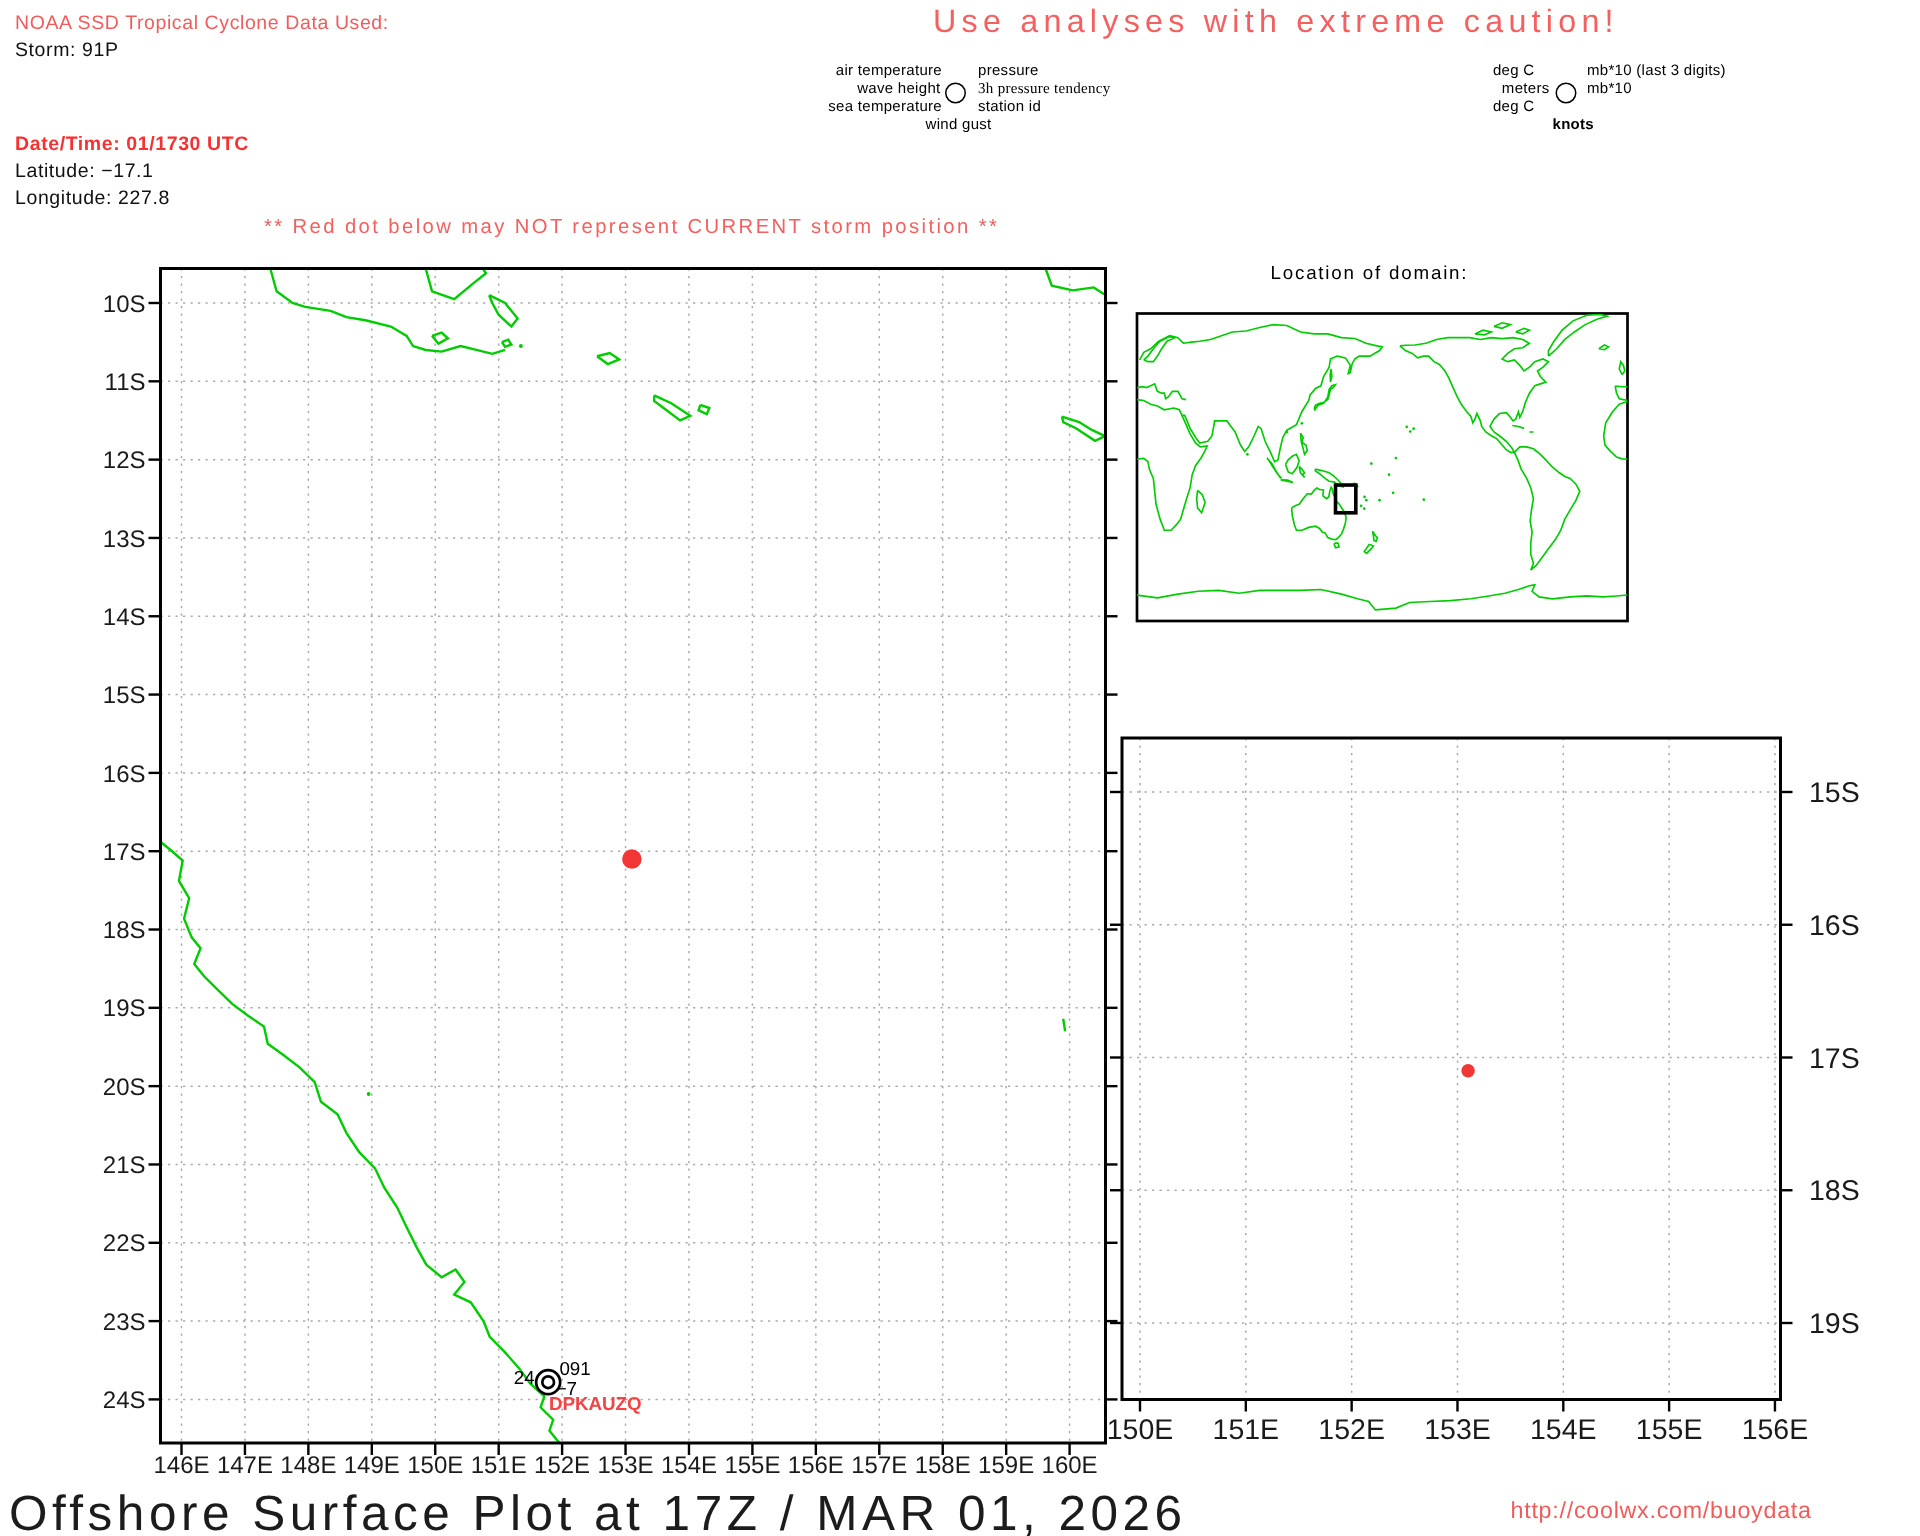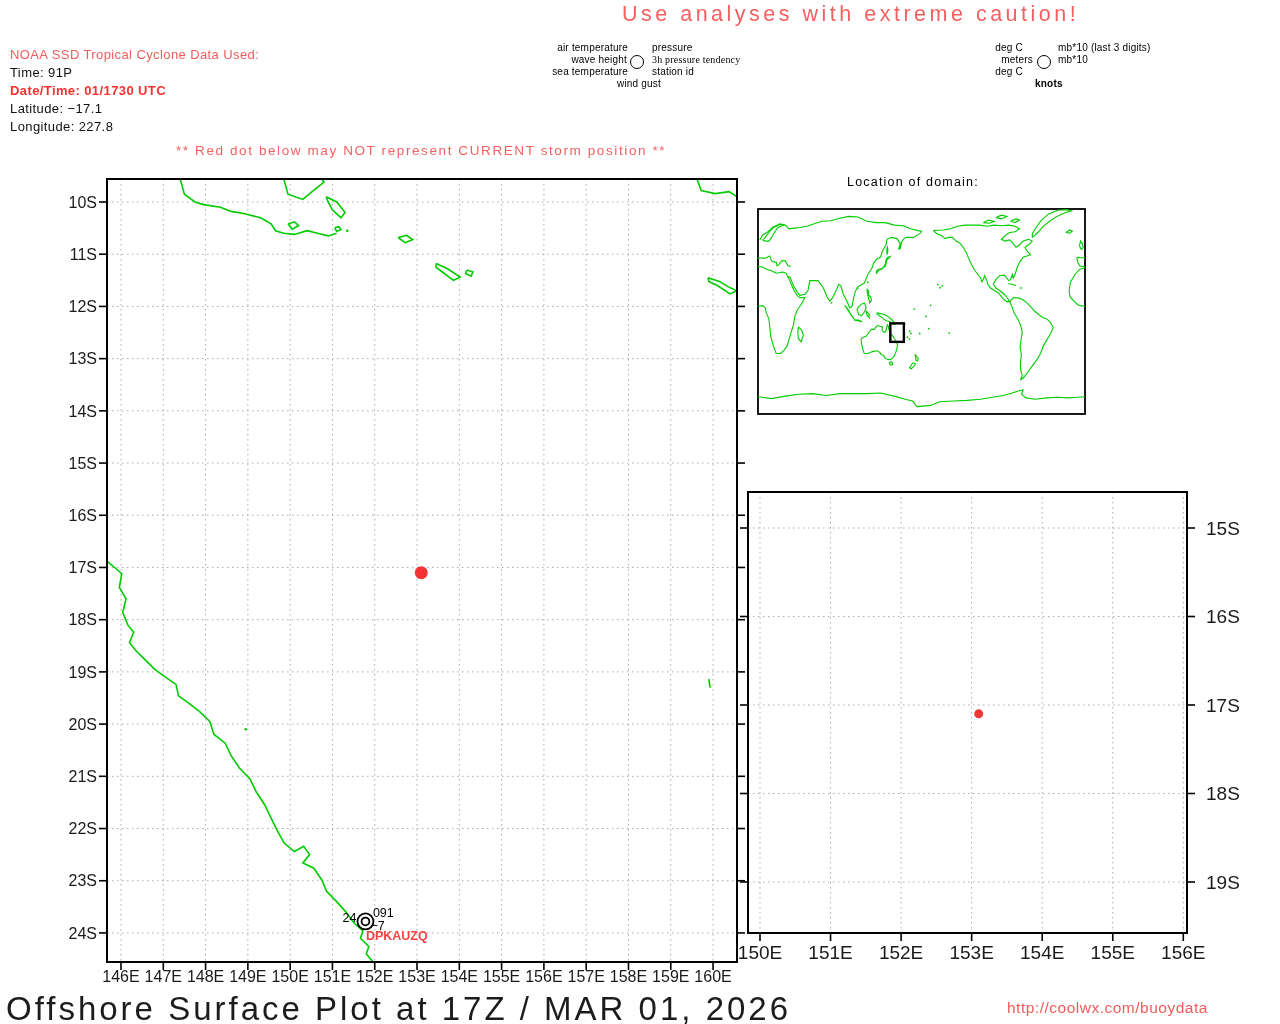--- a/index.html
+++ b/index.html
@@ -1,20 +1,20 @@
 <!DOCTYPE html>
 <html><head>
 <meta charset="utf-8">
 <style>
   html,body{margin:0;padding:0;background:#fff;}
   .screen{position:relative;width:1280px;height:1024px;background:#ffffff;
           font-family:"Liberation Sans",sans-serif;overflow:hidden;color:#111;}
   .abs{position:absolute;white-space:nowrap;}
-  .red{color:#f25b5b;margin-top:40px;}
-  .redbold{color:#f53131;font-weight:bold;}
+  .red{color:#f25b5b;}
+  .redbold{color:#f53131;font-weight:bold;margin-top:45px;}
   .hdr{top:6px;left:10px;font-size:13px;line-height:18px;letter-spacing:.4px;}
   .caution{top:2px;left:622px;font-size:21.5px;letter-spacing:3.5px;color:#f46060;}
   .warning{top:143px;left:176px;font-size:13.5px;letter-spacing:1.6px;color:#f46060;}
   .leg{font-size:10px;letter-spacing:.2px;color:#000;}
   .legcircle{position:absolute;width:12px;height:12px;border:1.6px solid #000;border-radius:50%;background:#fff;}
   .inset-title{top:175px;left:815px;font-size:12.5px;letter-spacing:1.2px;color:#000;margin-left:32px;}
   .footer-title{top:990px;left:6px;font-size:33px;letter-spacing:3px;color:#1c1c1c;}
   .footer-url{top:999px;left:1007px;font-size:15.5px;letter-spacing:.5px;color:#f25b5b;text-decoration:none;}
   svg{position:absolute;top:0;left:0;}
 </style>
@@ -254,21 +254,21 @@
         <circle cx="857.9166666666666" cy="288.03614457831327" r="0.9" fill="#00cc00"></circle>
         <circle cx="914.2333333333333" cy="309.0301204819277" r="0.9" fill="#00cc00"></circle>
         <circle cx="926.0416666666666" cy="316.43975903614455" r="0.9" fill="#00cc00"></circle>
         <circle cx="930.5833333333334" cy="305.3253012048193" r="0.9" fill="#00cc00"></circle>
       </g>
       <rect x="890.3441666666666" y="323.355421686747" width="13.534166666666692" height="18.524096385542123" fill="none" stroke="#000" stroke-width="2.4"></rect>
     </svg>
 
   <div class="abs hdr">
     <div class="red">NOAA SSD Tropical Cyclone Data Used:</div>
-    <div>Time: 91P</div>
+    <div>Storm: 91P</div>
     <div class="redbold">Date/Time: 01/1730 UTC</div>
     <div>Latitude: −17.1</div>
     <div>Longitude: 227.8</div>
   </div>
 
   <div class="abs caution">Use analyses with extreme caution!</div>
 
   <span class="abs leg" style="top:42px;right:652px;">air temperature</span>
   <span class="abs leg" style="top:54px;right:653px;">wave height</span>
   <span class="abs leg" style="top:66px;right:652px;">sea temperature</span>

